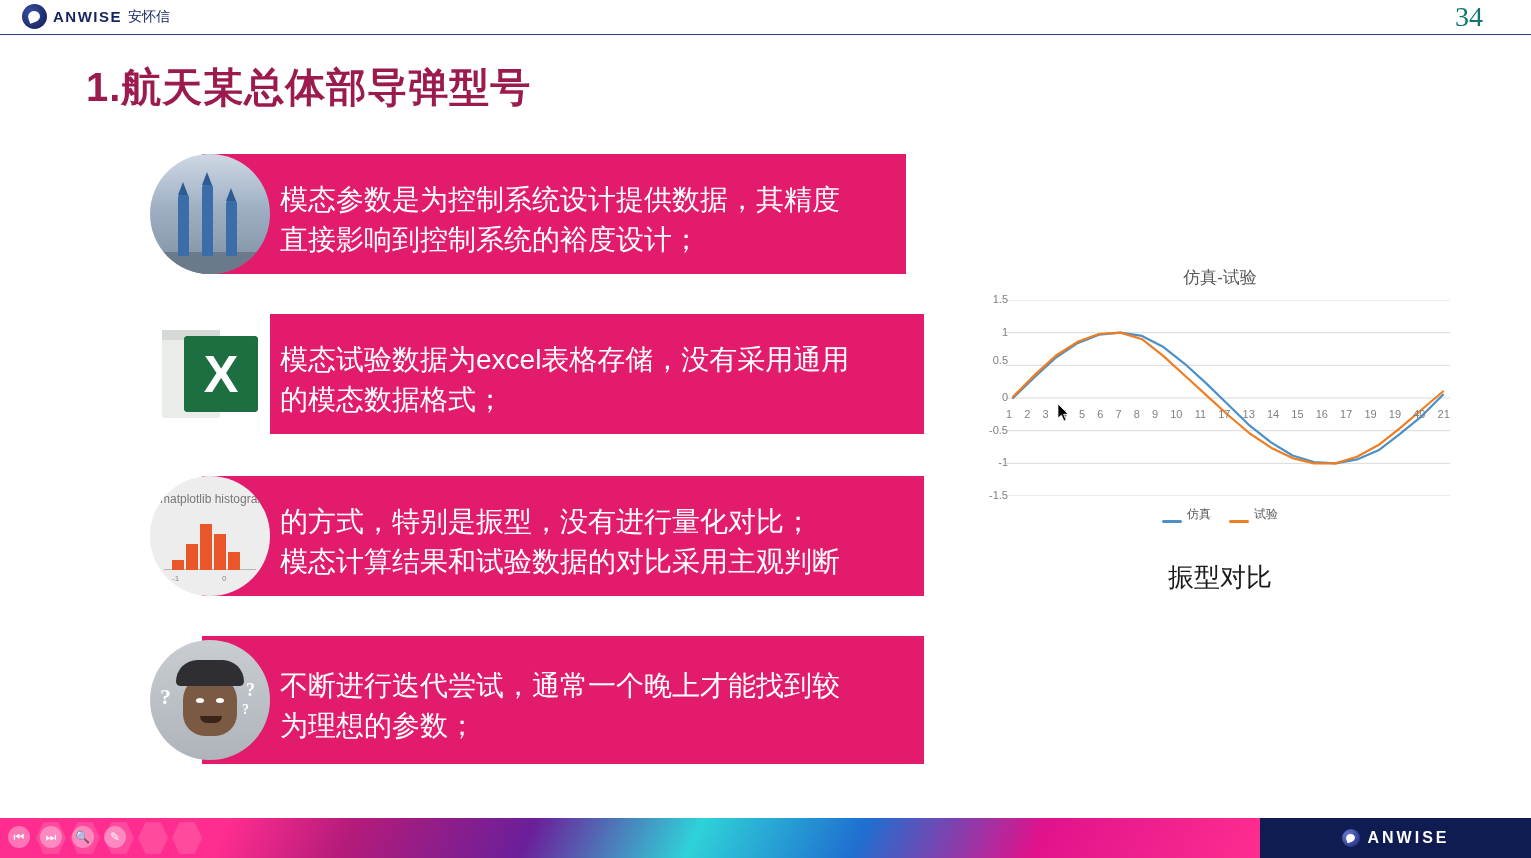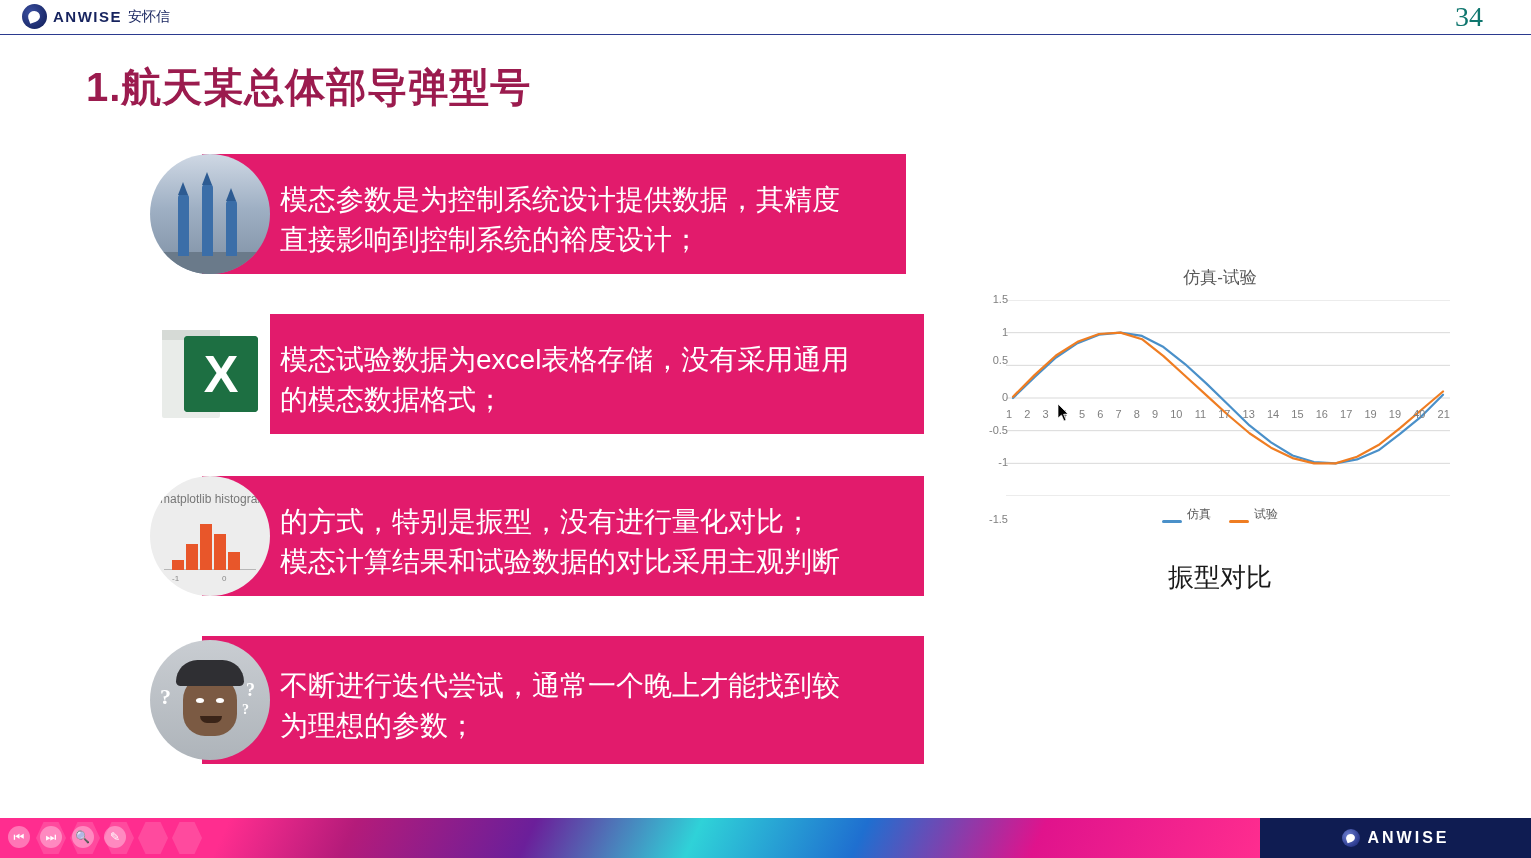--- a/index.html
+++ b/index.html
@@ -519,21 +519,21 @@
         <span class="swatch" style="background: rgb(239, 125, 34);"></span>
         <span>试验</span>
       </div>
     </div>
 <div class="ytick" style="top: 42px;">1.5</div>
     <div class="ytick" style="top: 74.6667px;">1</div>
     <div class="ytick" style="top: 103px;">0.5</div>
     <div class="ytick" style="top: 140px;">0</div>
     <div class="ytick" style="top: 172.667px;">-0.5</div>
     <div class="ytick" style="top: 205.333px;">-1</div>
-    <div class="ytick" style="top: 238px; margin-top: 24px;">-1.5</div>
+    <div class="ytick" style="top: 238px;">-1.5</div>
   </div>
 <div class="chart-caption">振型对比</div>
 
 <svg class="cursor" viewBox="0 0 12 18">
   <polygon points="0,0 0,14 3.5,11 6,17 8,16 5.6,10.3 10,10" fill="#000" stroke="#fff" stroke-width="0.7"></polygon>
 </svg>
 
 <div class="footer">
   <div class="footer-art">
     <div class="hex" style="left:36px;"></div>

